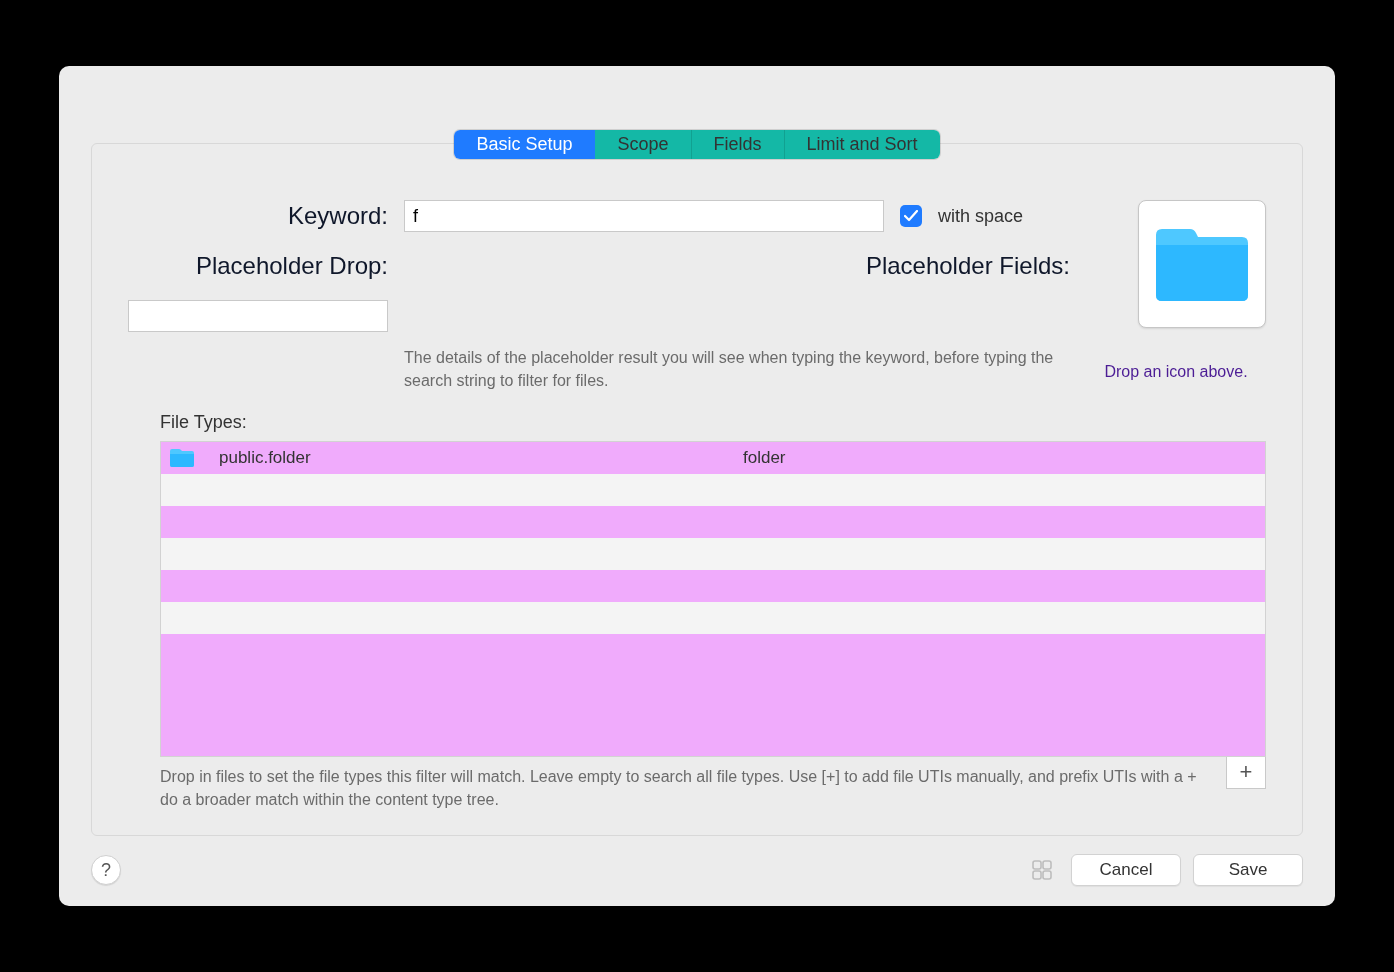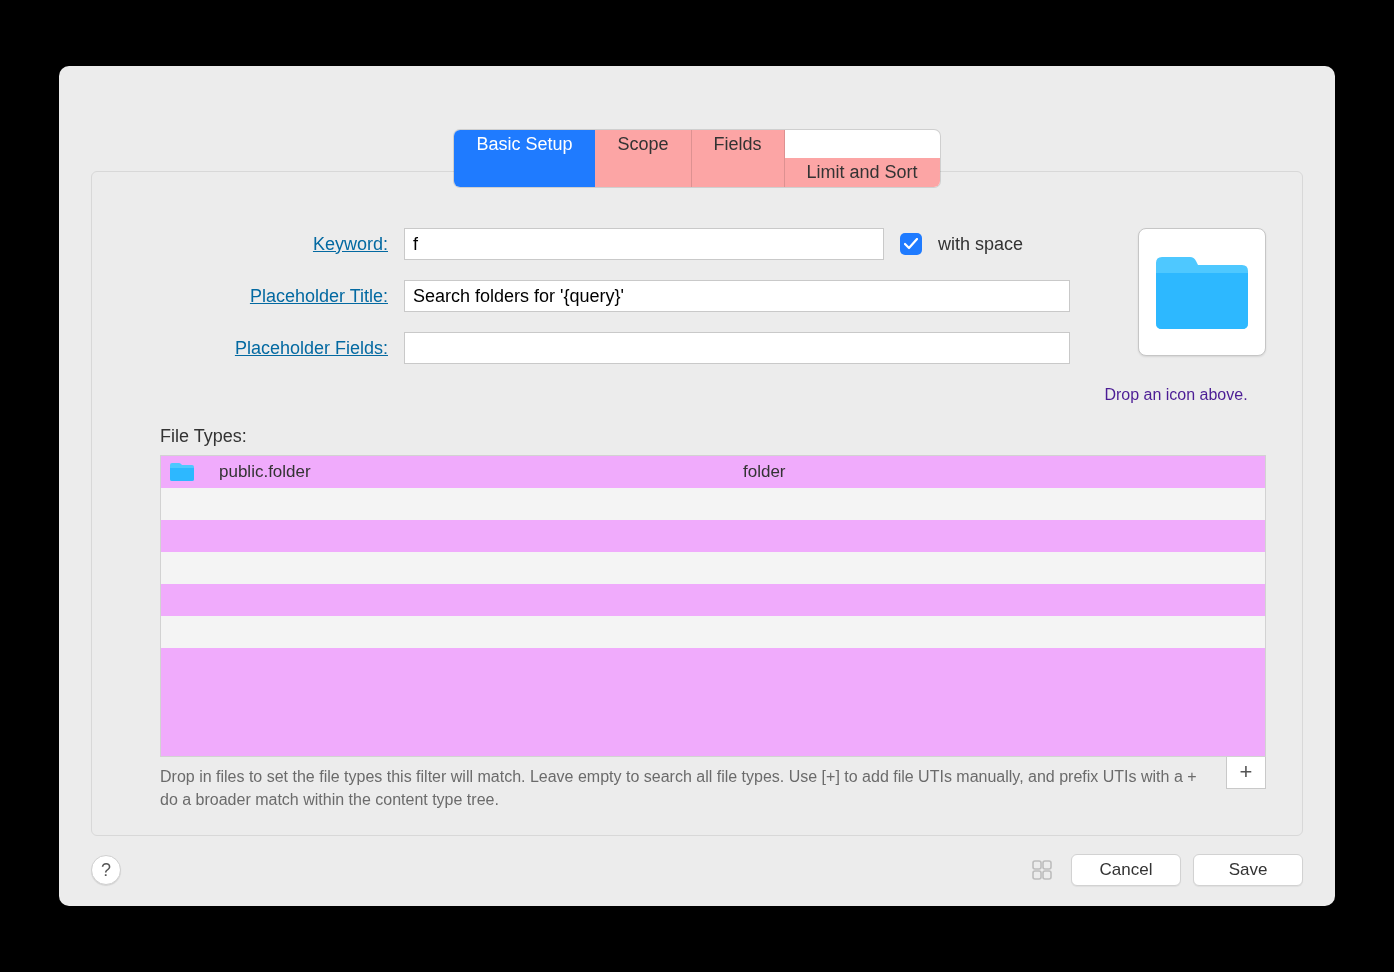--- a/index.html
+++ b/index.html
@@ -34,23 +34,23 @@
   background: #fff;
   width: fit-content;
   position: relative;
   z-index: 2;
 }
 .tab {
   padding: 4px 22px;
   font-size: 18px;
   border-right: 1px solid rgba(0,0,0,0.12);
   cursor: default;
-  background: #fca5a5;
-}
-.tab:last-child { border-right: none; margin-top: 28px; }
+  background: #14b8a6;
+}
+.tab:last-child { border-right: none; }
 .tab.active {
   background: #1f7bff;
   color: #fff;
   border-right-color: #1f7bff;
 }
 .panel {
   flex: 1;
   margin-top: -16px;
   border: 1px solid #d8d8d8;
   border-radius: 6px;
@@ -61,23 +61,22 @@
 }
 .form-grid {
   display: grid;
   grid-template-columns: 260px 1fr 180px;
   column-gap: 16px;
   row-gap: 20px;
   align-items: center;
 }
 .label {
   text-align: right;
-  font-size: 18px;
-  color: #0369a1;
-  text-decoration: underline;
+  font-size: 24px;
+  color: #0f172a;
 }
 .text-input {
   height: 32px;
   border: 1px solid #c9c9c9;
   background: #fff;
   border-radius: 0;
   font-size: 18px;
   padding: 0 8px;
   width: 100%;
 }
@@ -241,27 +240,27 @@
 
       <div class="icon-well">
         <span class="folder-icon">
           <svg width="100" height="82" viewBox="0 0 100 82">
             <path d="M4 12 Q4 6 10 6 L38 6 Q42 6 44 10 L46 14 L90 14 Q96 14 96 20 L96 72 Q96 78 90 78 L10 78 Q4 78 4 72 Z" fill="#4ec8ff"></path>
             <path d="M4 22 L96 22 L96 72 Q96 78 90 78 L10 78 Q4 78 4 72 Z" fill="#2db8ff"></path>
           </svg>
         </span>
       </div>
 
-      <div class="label">Placeholder Title:</div>
-      <input class="text-input" type="text" value="Search folders for '{query}'" style="">
+      <div class="label">Placeholder Drop:</div>
 
       <div class="label">Placeholder Fields:</div>
       <input class="text-input" type="text" value="" style="">
 
       <div></div>
+      <div class="help-text">The details of the placeholder result you will see when typing the keyword, before typing the search string to filter for files.</div>
       <div class="drop-caption">Drop an icon above.</div>
 
     </div>
 
     <div class="file-types-section">
       <div class="file-types-label">File Types:</div>
 
       <div class="table">
         <div class="row">
           <span class="small-folder">

